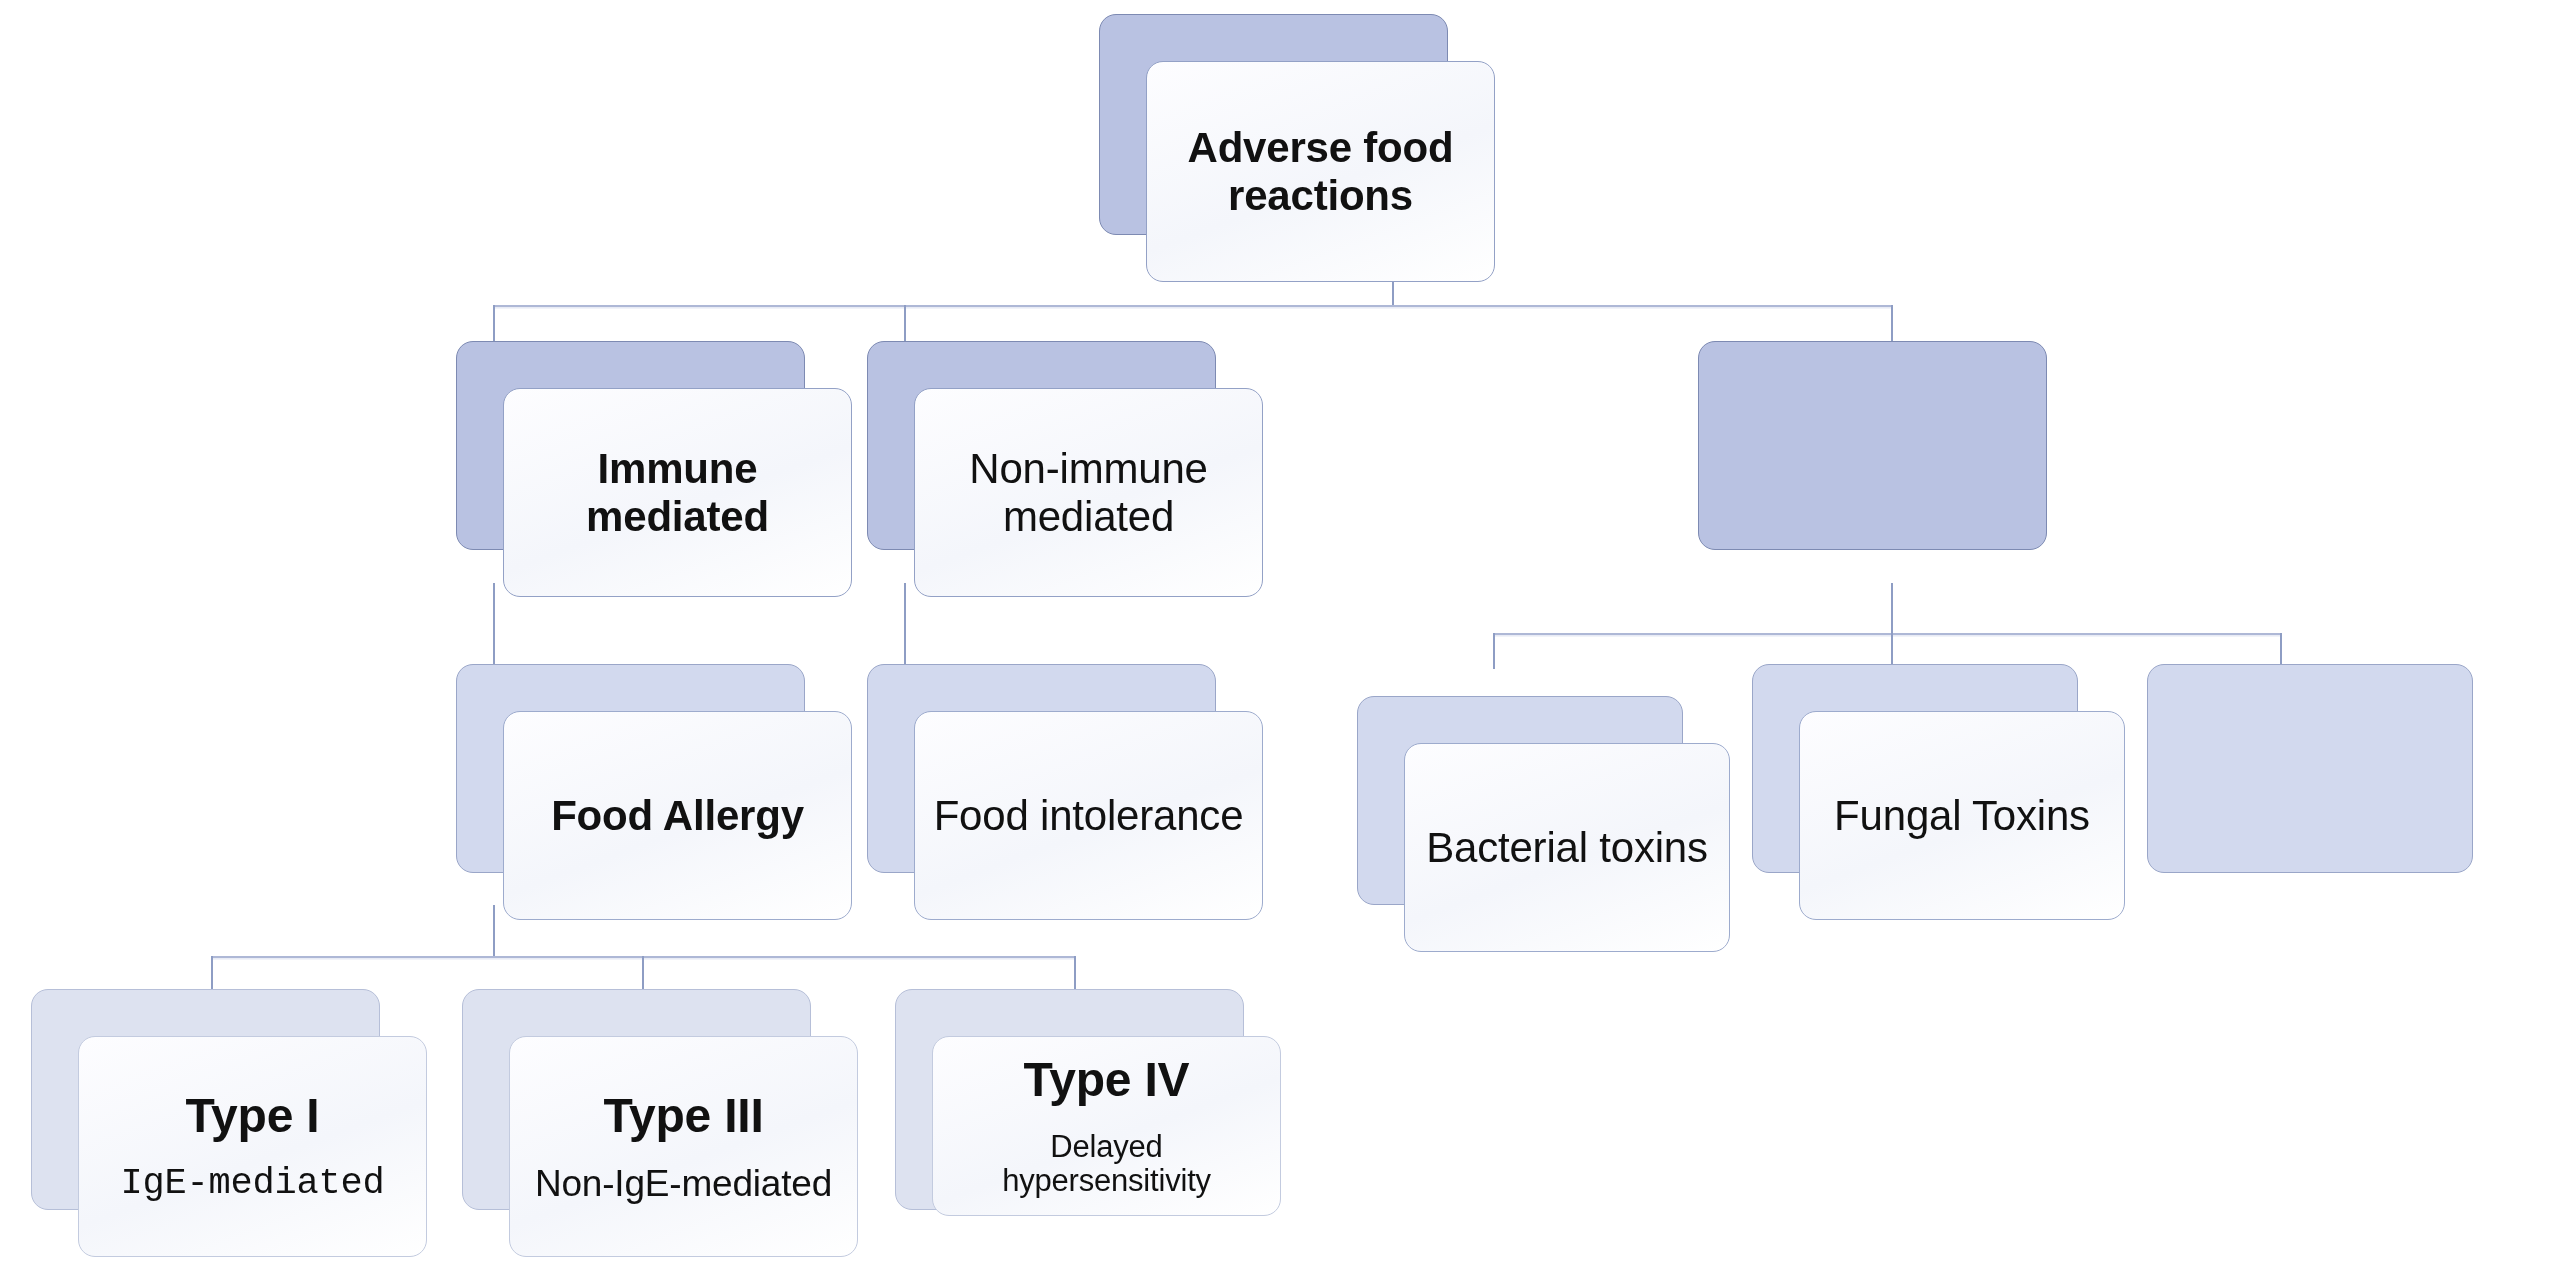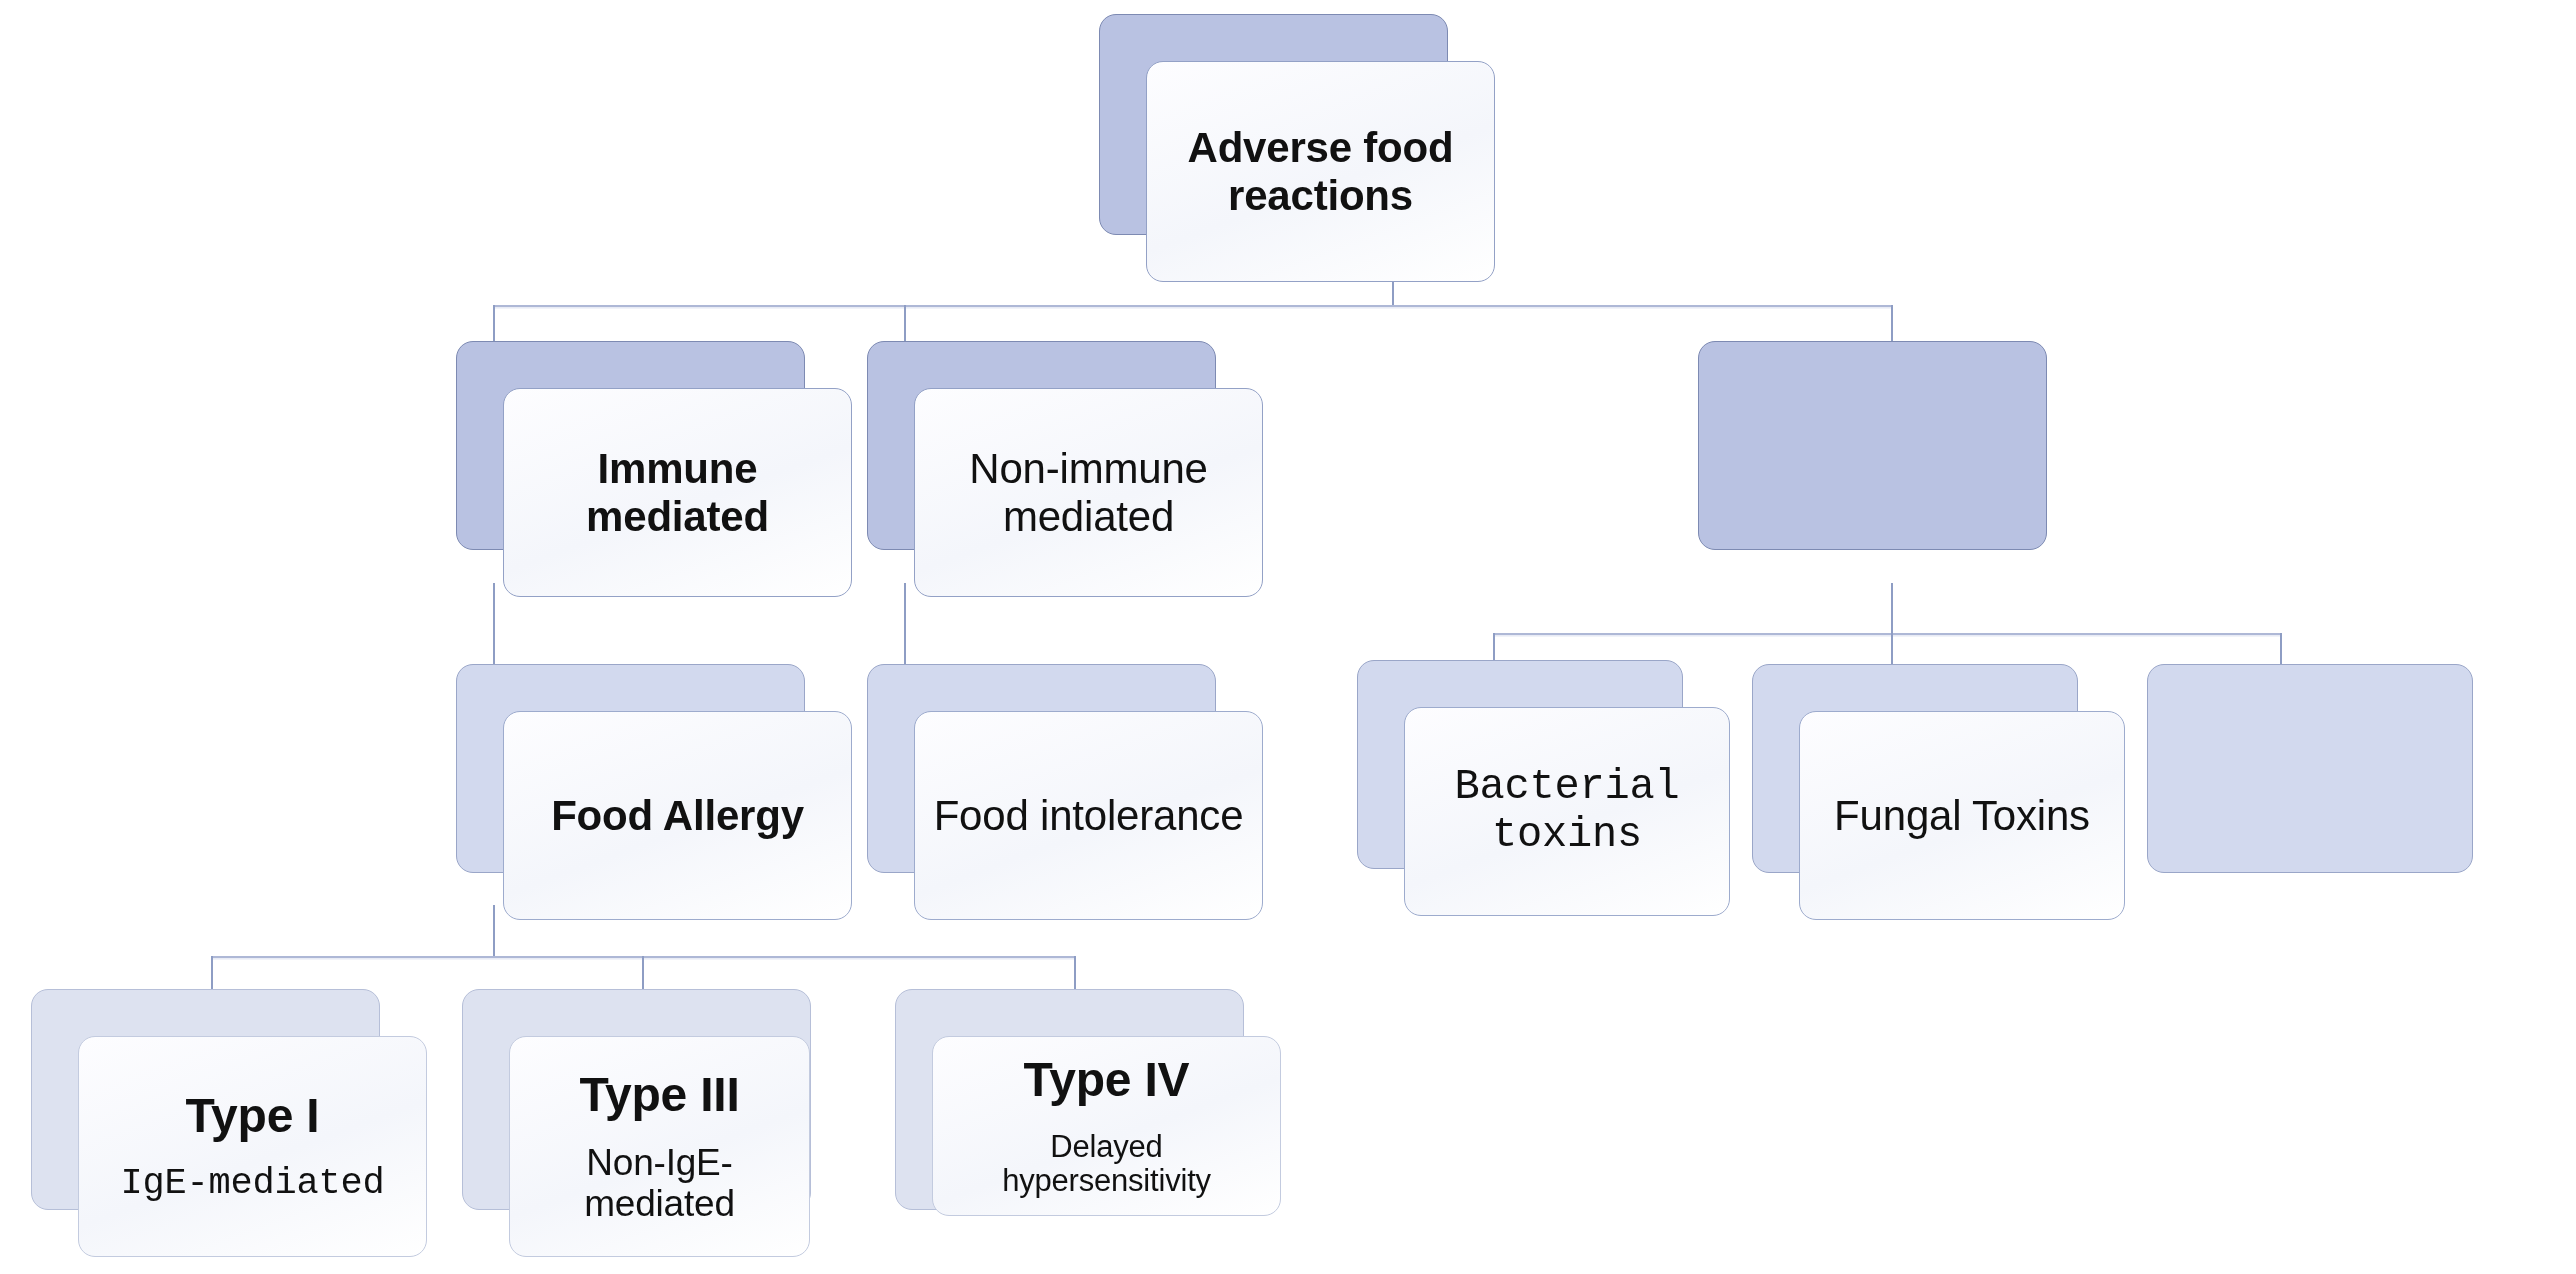--- a/index.html
+++ b/index.html
@@ -116,21 +116,21 @@
     </div>
   </div>
 
   <div class="node d3" style="left:867px;top:664px;width:395px;height:256px;">
     <div class="shadow" style="width:349px;height:209px;"></div>
     <div class="front f-l3" style="left:47px;top:47px;width:349px;height:209px;">
       <span class="title">Food intolerance</span>
     </div>
   </div>
 
-  <div class="node d3" style="left:1357px;top:660px;width:372px;height:292px;font-family:Liberation Mono, monospace;">
+  <div class="node d3" style="left:1357px;top:696px;width:372px;height:292px;">
     <div class="shadow" style="width:326px;height:209px;"></div>
     <div class="front f-l3" style="left:47px;top:47px;width:326px;height:209px;">
       <span class="title">Bacterial toxins</span>
     </div>
   </div>
 
   <div class="node d3" style="left:1752px;top:664px;width:372px;height:256px;">
     <div class="shadow" style="width:326px;height:209px;"></div>
     <div class="front f-l3" style="left:47px;top:47px;width:326px;height:209px;">
       <span class="title">Fungal Toxins</span>
@@ -144,21 +144,21 @@
   <div class="node d4" style="left:31px;top:989px;width:395px;height:267px;">
     <div class="shadow" style="width:349px;height:221px;"></div>
     <div class="front" style="left:47px;top:47px;width:349px;height:221px;">
       <span class="title b f-type">Type I</span>
       <span class="sub f-sub-lg" style="margin-top:20px;font-family:Liberation Mono, monospace;">IgE-mediated</span>
     </div>
   </div>
 
   <div class="node d4" style="left:462px;top:989px;width:395px;height:267px;">
     <div class="shadow" style="width:349px;height:221px;"></div>
-    <div class="front" style="left:47px;top:47px;width:301px;height:221px;">
+    <div class="front" style="left:47px;top:47px;width:349px;height:221px;">
       <span class="title b f-type">Type III</span>
       <span class="sub f-sub-lg" style="margin-top:20px;">Non-IgE-mediated</span>
     </div>
   </div>
 
   <div class="node d4" style="left:895px;top:989px;width:395px;height:267px;">
     <div class="shadow" style="width:349px;height:221px;"></div>
     <div class="front" style="left:37px;top:47px;width:349px;height:180px;">
       <span class="title b f-type">Type IV</span>
       <span class="sub f-sub-sm" style="margin-top:23px;">Delayed hypersensitivity</span>

